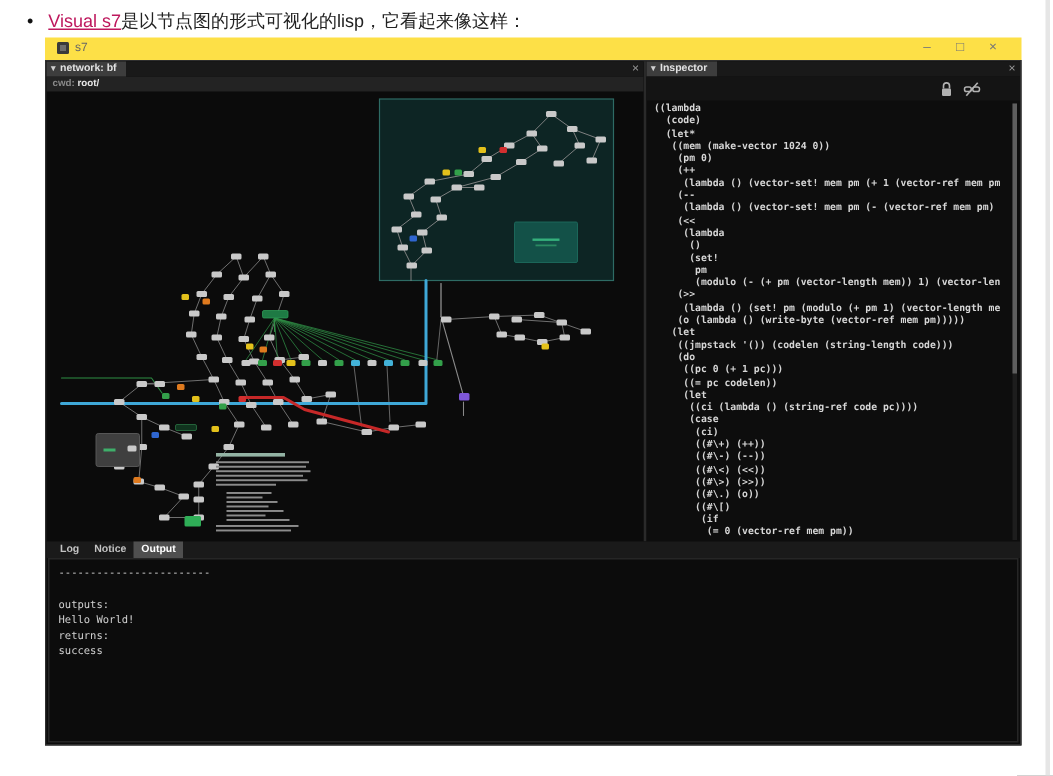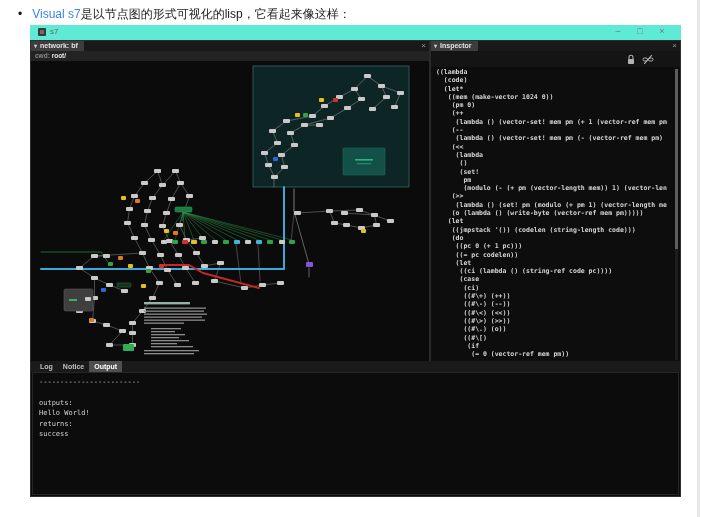--- a/index.html
+++ b/index.html
@@ -1,24 +1,24 @@
 <!DOCTYPE html>
 <html><head>
 <meta charset="utf-8">
 <style>
   html,body{margin:0;padding:0;background:#ffffff;width:702px;height:517px;overflow:hidden;
     font-family:"Liberation Sans",sans-serif;}
   .page{position:relative;width:702px;height:517px;background:#fff;}
   
   .doc-line{position:absolute;left:18px;top:6px;font-size:12px;color:#222;}
   .bullet{margin-right:10px;color:#111;}
-  .link{color:#3b82f6;cursor:pointer;}
+  .link{color:#be185d;text-decoration:underline;cursor:pointer;}
   
   .window{position:absolute;left:30px;top:25px;width:651px;height:472px;}
-  .os-titlebar{position:absolute;left:0;top:0;width:100%;height:15px;background:#5eead4;}
+  .os-titlebar{position:absolute;left:0;top:0;width:100%;height:15px;background:#fde047;}
   .os-icon{position:absolute;left:8px;top:3px;width:8px;height:8px;background:#3a3a3a;border-radius:1px;}
   .os-icon:after{content:"";position:absolute;left:2px;top:2px;width:4px;height:4px;background:#6d6d6d;}
   .os-title{position:absolute;left:20px;top:2px;font-size:8px;color:#666;}
   .os-controls{position:absolute;right:8px;top:1px;font-size:9px;color:#777;letter-spacing:0;}
   .os-controls span{display:inline-block;width:22px;text-align:center;}
   .app{position:absolute;left:0;top:15px;right:0;bottom:0;background:#0e0e0e;border:1px solid #2e2e2e;box-sizing:border-box;}
   .main{position:absolute;left:0;top:0;right:0;height:320px;display:flex;}
   .network{width:398px;position:relative;background:#0b0b0b;}
   .divider{width:2px;background:#2a2a2a;}
   .inspector{flex:1;position:relative;background:#0d0d0d;}

